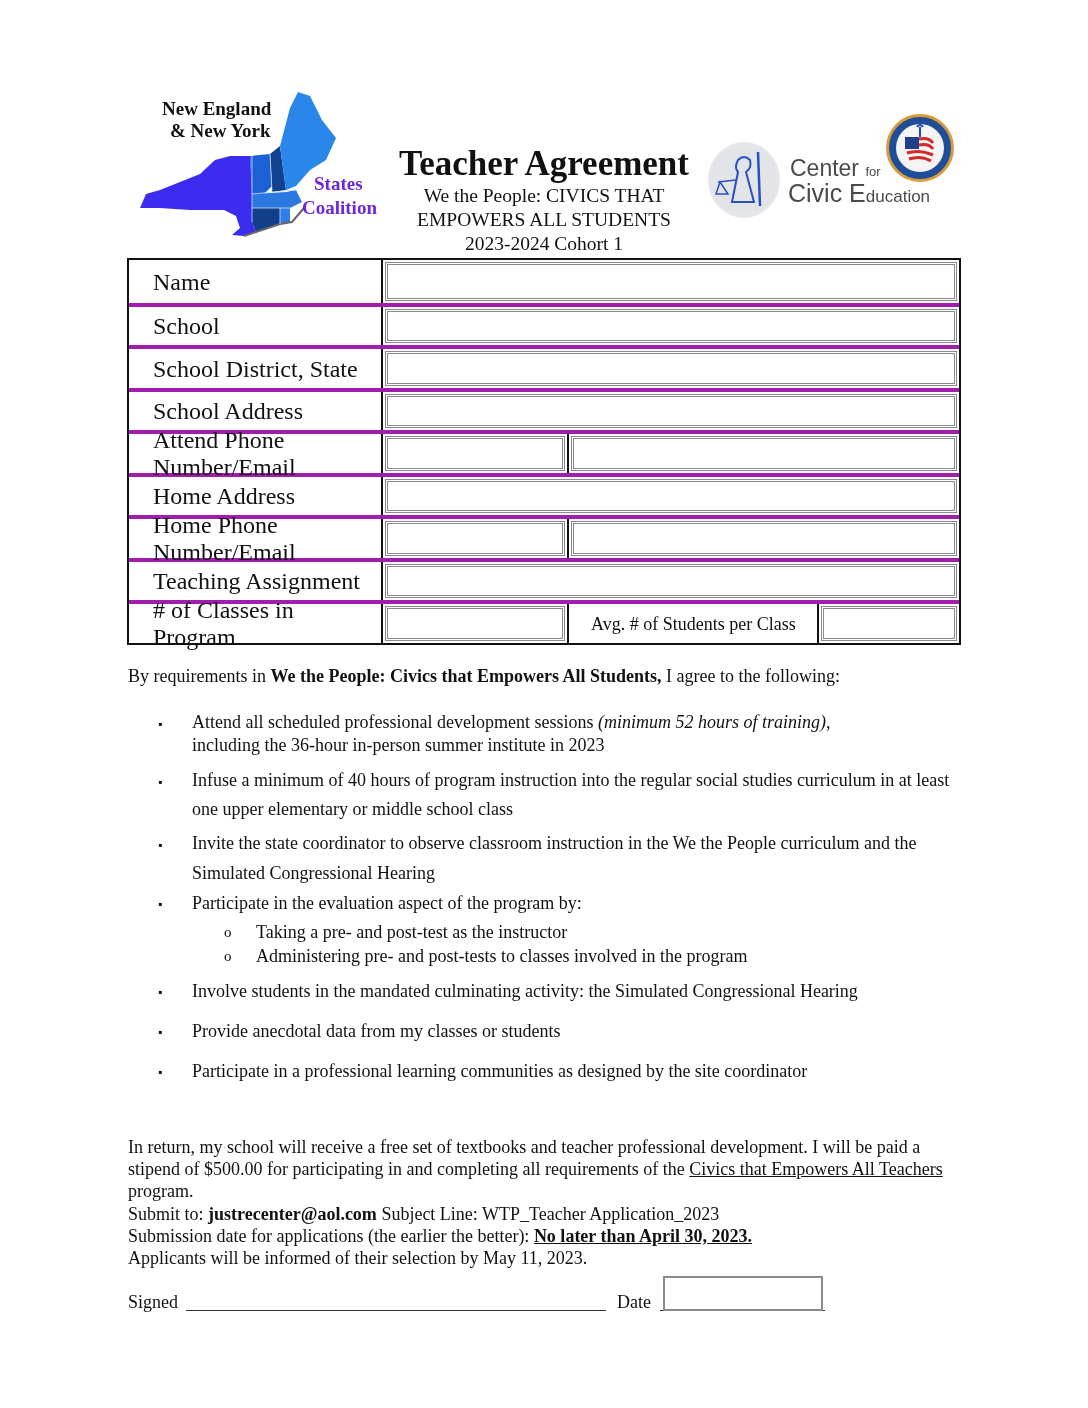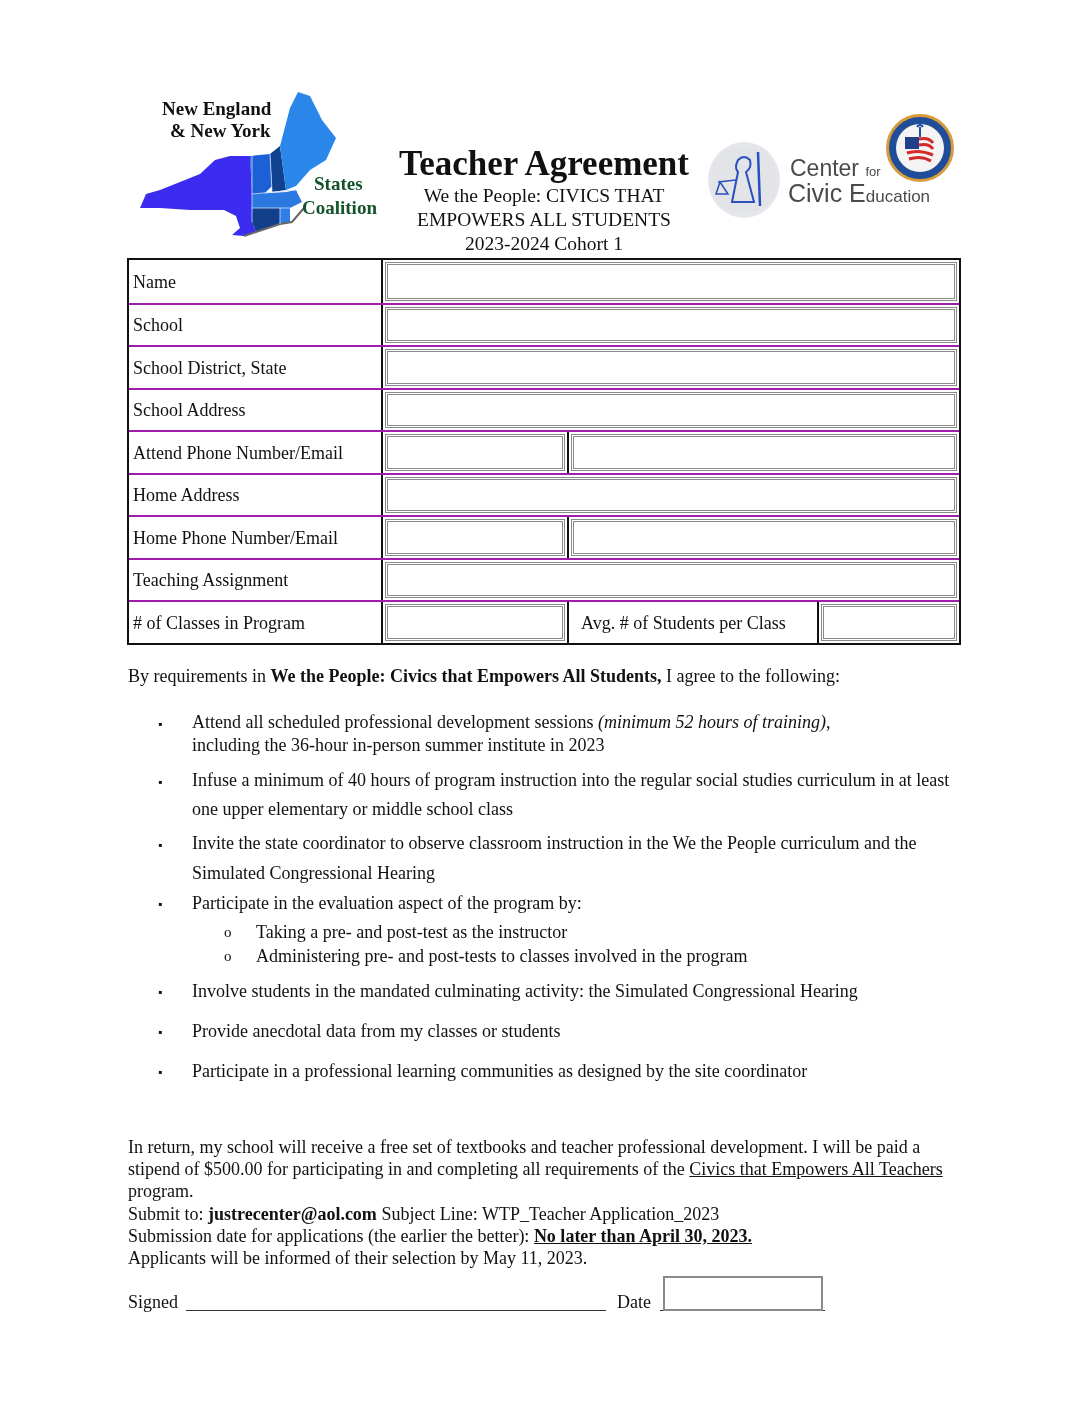--- a/index.html
+++ b/index.html
@@ -2,49 +2,49 @@
 <html><head>
 <meta charset="utf-8">
 <style>
   * { box-sizing: border-box; margin: 0; padding: 0; }
   html, body { width: 1088px; height: 1408px; background: #ffffff; }
   body { font-family: "Liberation Serif", "DejaVu Serif", serif; color: #111; position: relative; overflow: hidden; }
 
   
   .logo-nens { position: absolute; left: 140px; top: 90px; width: 255px; height: 150px; }
   .logo-nens .t1 { position: absolute; left: 22px; top: 8px; font-weight: bold; font-size: 19px; line-height: 22px; color: #111; white-space: nowrap; }
-  .logo-nens .t2 { position: absolute; left: 174px; top: 82px; font-weight: bold; font-size: 19px; line-height: 24px; color: #14532d; white-space: nowrap; }
+  .logo-nens .t2 { position: absolute; left: 174px; top: 82px; font-weight: bold; font-size: 19px; line-height: 24px; color: #6d28d9; white-space: nowrap; }
   .logo-nens svg { position: absolute; left: 0; top: 0; }
 
   .title-block { position: absolute; left: 388px; top: 122px; width: 312px; text-align: center; margin-top: 22px; }
   .title-block .main { font-size: 35px; font-weight: bold; line-height: 40px; }
   .title-block .sub { font-size: 19.5px; font-weight: normal; line-height: 24px; }
 
   .logo-cce { position: absolute; left: 706px; top: 112px; width: 252px; height: 108px; }
   .logo-cce .seal-left { position: absolute; left: 2px; top: 30px; width: 72px; height: 76px; border-radius: 50%; background: #e4e6ea; }
   .logo-cce .seal-right { position: absolute; left: 180px; top: 2px; width: 68px; height: 68px; border-radius: 50%; background: #1f4d9a; border: 3px solid #d79b3a; }
   .logo-cce .txt1 { position: absolute; left: 84px; top: 44px; font-family: "Liberation Sans", "DejaVu Sans", sans-serif; font-size: 23px; color: #4a4a4a; line-height: 24px; white-space: nowrap; }
   .logo-cce .txt1 small { font-size: 13px; }
   .logo-cce .txt2 { position: absolute; left: 82px; top: 68px; font-family: "Liberation Sans", "DejaVu Sans", sans-serif; font-size: 25px; color: #4a4a4a; line-height: 26px; white-space: nowrap; }
   .logo-cce .txt2 small { font-size: 17px; }
 
   
   .form-table { position: absolute; left: 127px; top: 258px; width: 834px; border: 2px solid #111; }
-  .row { display: flex; height: 42.5px; border-top: 2px solid #a21caf; }
+  .row { display: flex; height: 42.5px; border-top: 4px solid #a21caf; }
   .row:first-child { border-top: none; }
-  .label-cell { width: 254px; border-right: 2px solid #111; font-size: 18px; padding-left: 4px; display: flex; align-items: center; padding-top: 2px; }
+  .label-cell { width: 254px; border-right: 2px solid #111; font-size: 24px; padding-left: 24px; display: flex; align-items: center; padding-top: 2px; }
   .field { flex: 1; display: flex; }
   .box { border: 3px double #8a8a8a; margin: 2px; background: #fff; }
   .box input { border: none; outline: none; width: 100%; height: 100%; background: transparent; font: inherit; font-size: 16px; padding: 0 6px; }
   .full .box { flex: 1; }
   .split .box.a { width: 180px; }
   .split .sep { width: 2px; background: #111; }
   .split .box.b { flex: 1; }
   .classes .box.a { width: 180px; }
-  .classes .mid-label { width: 252px; border-left: 2px solid #111; border-right: 2px solid #111; display: flex; align-items: center; padding-left: 12px; font-size: 18px; padding-top: 2px; }
+  .classes .mid-label { width: 252px; border-left: 2px solid #111; border-right: 2px solid #111; display: flex; align-items: center; padding-left: 22px; font-size: 18px; padding-top: 2px; }
   .classes .box.c { flex: 1; }
 
   
   .intro { position: absolute; left: 128px; top: 665px; font-size: 18px; line-height: 22px; white-space: nowrap; }
   .bullets { position: absolute; left: 128px; top: 0; width: 840px; }
   .bullet { position: absolute; left: 0; width: 840px; font-size: 18px; }
   .bullet .mark { position: absolute; left: 30px; top: 0; font-size: 12px; }
   .bullet .txt { position: absolute; left: 64px; width: 772px; }
   .sub-bullet { position: absolute; font-size: 18px; line-height: 22px; }
   .sub-bullet .mark { position: absolute; left: 96px; font-size: 15px; }

